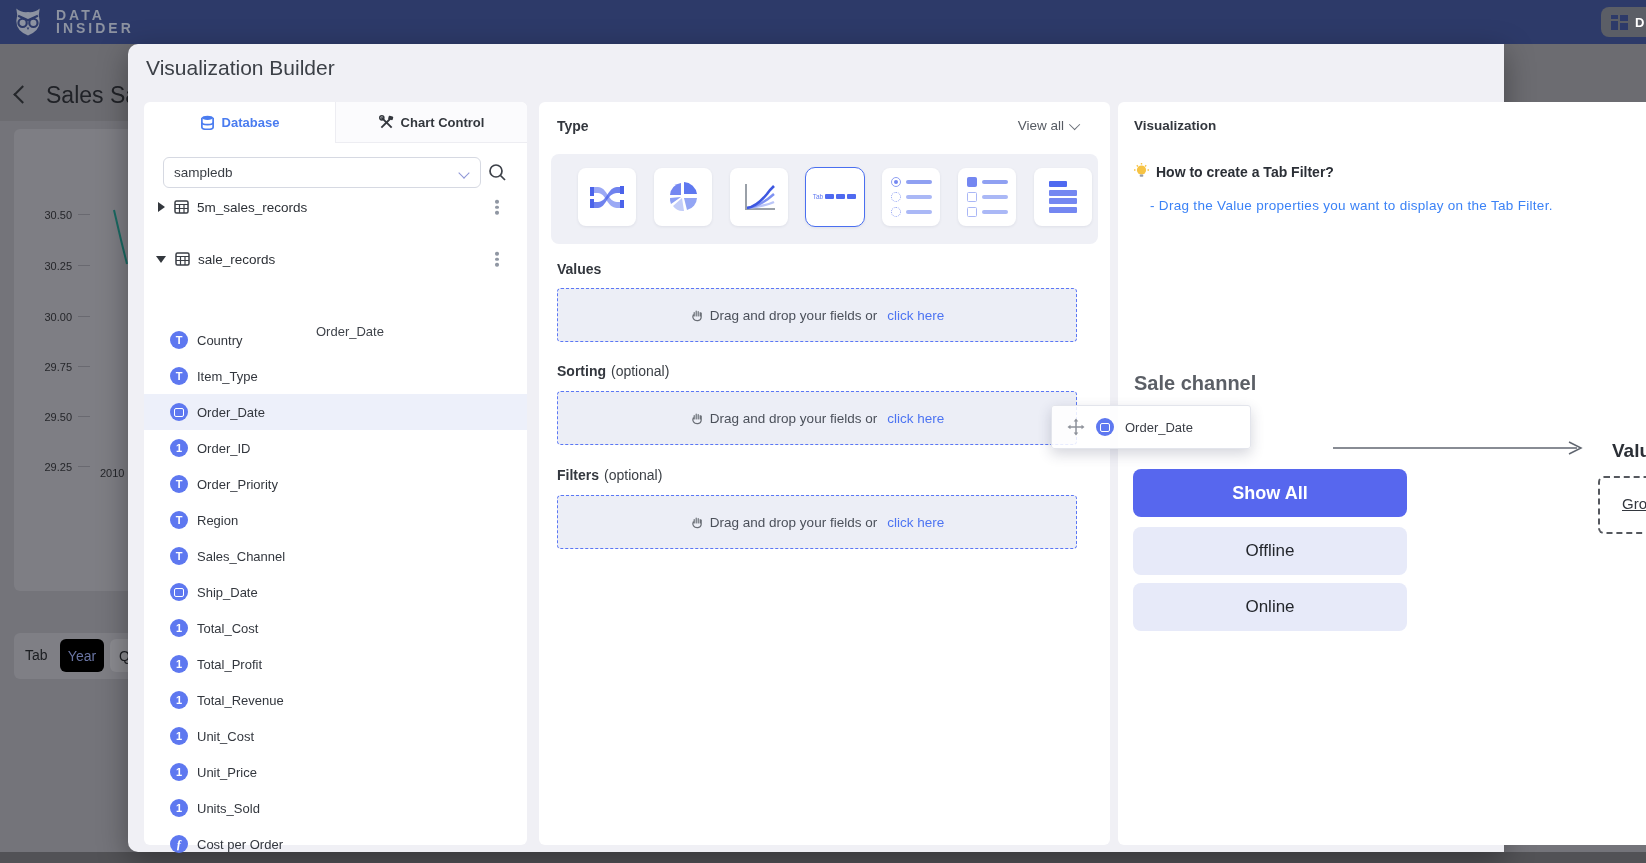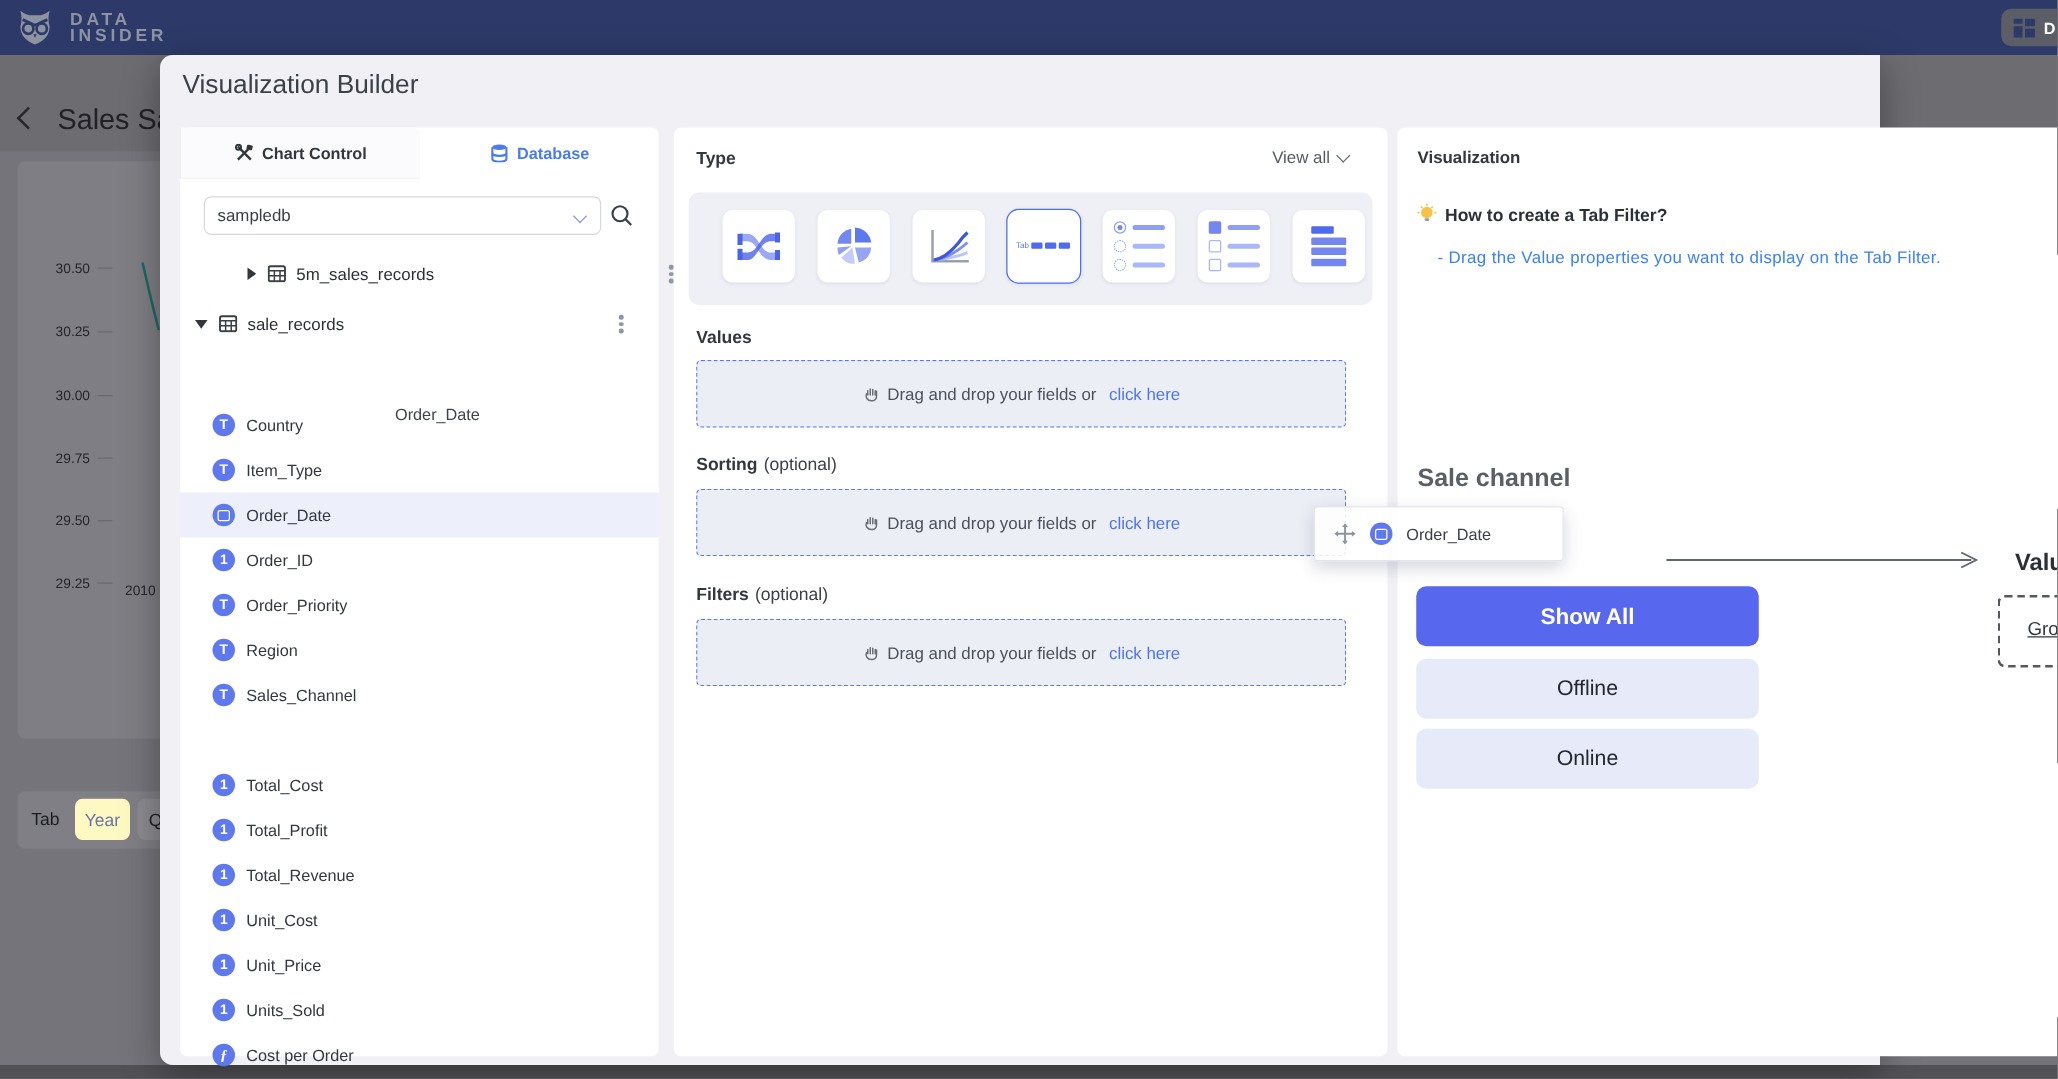--- a/index.html
+++ b/index.html
@@ -24,21 +24,21 @@
   
   #bd-band{left:0;top:44px;width:1646px;height:77px;background:#6c6c71;}
   #bd-chev{left:16px;top:88px;width:11px;height:11px;border-left:2.5px solid #25272b;border-bottom:2.5px solid #25272b;transform:rotate(45deg);}
   #bd-title{left:46px;top:82px;font-size:23px;font-weight:500;color:#202227;white-space:nowrap;}
   #bd-card{left:14px;top:129px;width:114px;height:462px;background:#7e7e84;border-radius:6px 0 0 6px;}
   .ytick{position:absolute;width:40px;text-align:right;font-size:11px;color:#25262a;}
   .tickline{position:absolute;width:12px;height:1px;background:#696970;}
   #bd-xtick{left:100px;top:467px;font-size:11px;color:#25262a;}
   #bd-strip{left:14px;top:633px;width:114px;height:46px;background:#7f7f85;border-radius:6px 0 0 6px;}
   #p-tab{left:25px;top:647px;font-size:14px;color:#1b1d21;}
-  #p-year{left:60px;top:639px;width:44px;height:33px;background:#fef9c3;border-radius:6px;color:#6974a3;
+  #p-year{left:60px;top:639px;width:44px;height:33px;background:#000000;border-radius:6px;color:#6974a3;
           font-size:14px;display:flex;align-items:center;justify-content:center;}
   #p-qu{left:110px;top:639px;width:42px;height:33px;background:#8b8b90;border-radius:6px;color:#1b1d21;
         font-size:14px;display:flex;align-items:center;padding-left:9px;box-sizing:border-box;}
   #bd-bottom{left:0;top:852px;width:1646px;height:11px;background:#525256;}
 
   
   #modal{left:128px;top:44px;width:1376px;height:808px;background:#f0f0f5;border-radius:10px 0 0 10px;z-index:10;
          box-shadow:0 8px 30px rgba(0,0,0,.35);}
   #modal-title{left:18px;top:12px;font-size:21px;color:#3c4047;}
   .panel{position:absolute;background:#fff;border-radius:6px;}
@@ -173,49 +173,49 @@
         </span>
       <span>D</span>
     </div>
   </div>
 
   <div class="abs" id="modal">
     <div class="abs" id="modal-title">Visualization Builder</div>
 
     <div class="panel" id="lpanel">
       <div class="ltabs">
+        <div class="ltab active">
+          <svg width="15" height="15" viewBox="0 0 16 16">
+            <ellipse cx="8" cy="3" rx="6" ry="2.3" fill="#4a7cf0"></ellipse>
+            <path d="M2 3 V13 C2 14.3 4.7 15.3 8 15.3 C11.3 15.3 14 14.3 14 13 V3" fill="none" stroke="#4a7cf0" stroke-width="1.8"></path>
+            <path d="M2 8 C2 9.3 4.7 10.3 8 10.3 C11.3 10.3 14 9.3 14 8" fill="none" stroke="#4a7cf0" stroke-width="1.8"></path>
+          </svg>
+          <span>Database</span>
+        </div>
         <div class="ltab inactive">
           <svg width="15" height="15" viewBox="0 0 16 16">
             <path d="M2.5 13.5 L12 4" stroke="#33373d" stroke-width="2"></path>
             <rect x="10" y="1" width="5" height="4" rx="1" transform="rotate(15 12 3)" fill="#33373d"></rect>
             <path d="M2.5 2.5 L13.5 13.5" stroke="#33373d" stroke-width="2"></path>
             <circle cx="3" cy="3" r="2.2" fill="none" stroke="#33373d" stroke-width="1.6"></circle>
           </svg>
           <span>Chart Control</span>
         </div>
-        <div class="ltab active">
-          <svg width="15" height="15" viewBox="0 0 16 16">
-            <ellipse cx="8" cy="3" rx="6" ry="2.3" fill="#4a7cf0"></ellipse>
-            <path d="M2 3 V13 C2 14.3 4.7 15.3 8 15.3 C11.3 15.3 14 14.3 14 13 V3" fill="none" stroke="#4a7cf0" stroke-width="1.8"></path>
-            <path d="M2 8 C2 9.3 4.7 10.3 8 10.3 C11.3 10.3 14 9.3 14 8" fill="none" stroke="#4a7cf0" stroke-width="1.8"></path>
-          </svg>
-          <span>Database</span>
-        </div>
       </div>
 
       <div class="dbsel">
         <span>sampledb</span>
         <span class="chev"></span>
       </div>
       <svg class="sicon" width="19" height="19" viewBox="0 0 19 19">
         <circle cx="8" cy="8" r="6" fill="none" stroke="#3c4048" stroke-width="1.7"></circle>
         <path d="M12.5 12.5 L17 17" stroke="#3c4048" stroke-width="1.7"></path>
       </svg>
 
-      <div class="trow" style="top:104px;padding-left:40px;">
+      <div class="trow" style="top:92px;">
         <span class="caret-r"></span>
         <svg width="15" height="14" viewBox="0 0 15 14" style="margin-left:9px;">
           <rect x="1" y="1" width="13" height="12" rx="1.5" fill="none" stroke="#3a3e45" stroke-width="1.5"></rect>
           <path d="M1 4.5 H14 M5.5 4.5 V13 M10 4.5 V13 M1 8.5 H14" stroke="#3a3e45" stroke-width="1.2"></path>
         </svg>
         <span class="tlabel">5m_sales_records</span>
         <span class="kebab">
             <i></i>
             <i></i>
             <i></i>
@@ -257,20 +257,26 @@
           <span class="ficon">T</span>
           <span class="flabel">Order_Priority</span>
         </div>
       <div class="frow" style="top:400px;">
           <span class="ficon">T</span>
           <span class="flabel">Region</span>
         </div>
       <div class="frow" style="top:436px;">
           <span class="ficon">T</span>
           <span class="flabel">Sales_Channel</span>
+        </div>
+      <div class="frow" style="top:472px;">
+          <span class="ficon">
+            <i class="cal"></i>
+          </span>
+          <span class="flabel">Ship_Date</span>
         </div>
       <div class="frow" style="top:508px;">
           <span class="ficon">1</span>
           <span class="flabel">Total_Cost</span>
         </div>
       <div class="frow" style="top:544px;">
           <span class="ficon">1</span>
           <span class="flabel">Total_Profit</span>
         </div>
       <div class="frow" style="top:580px;">

